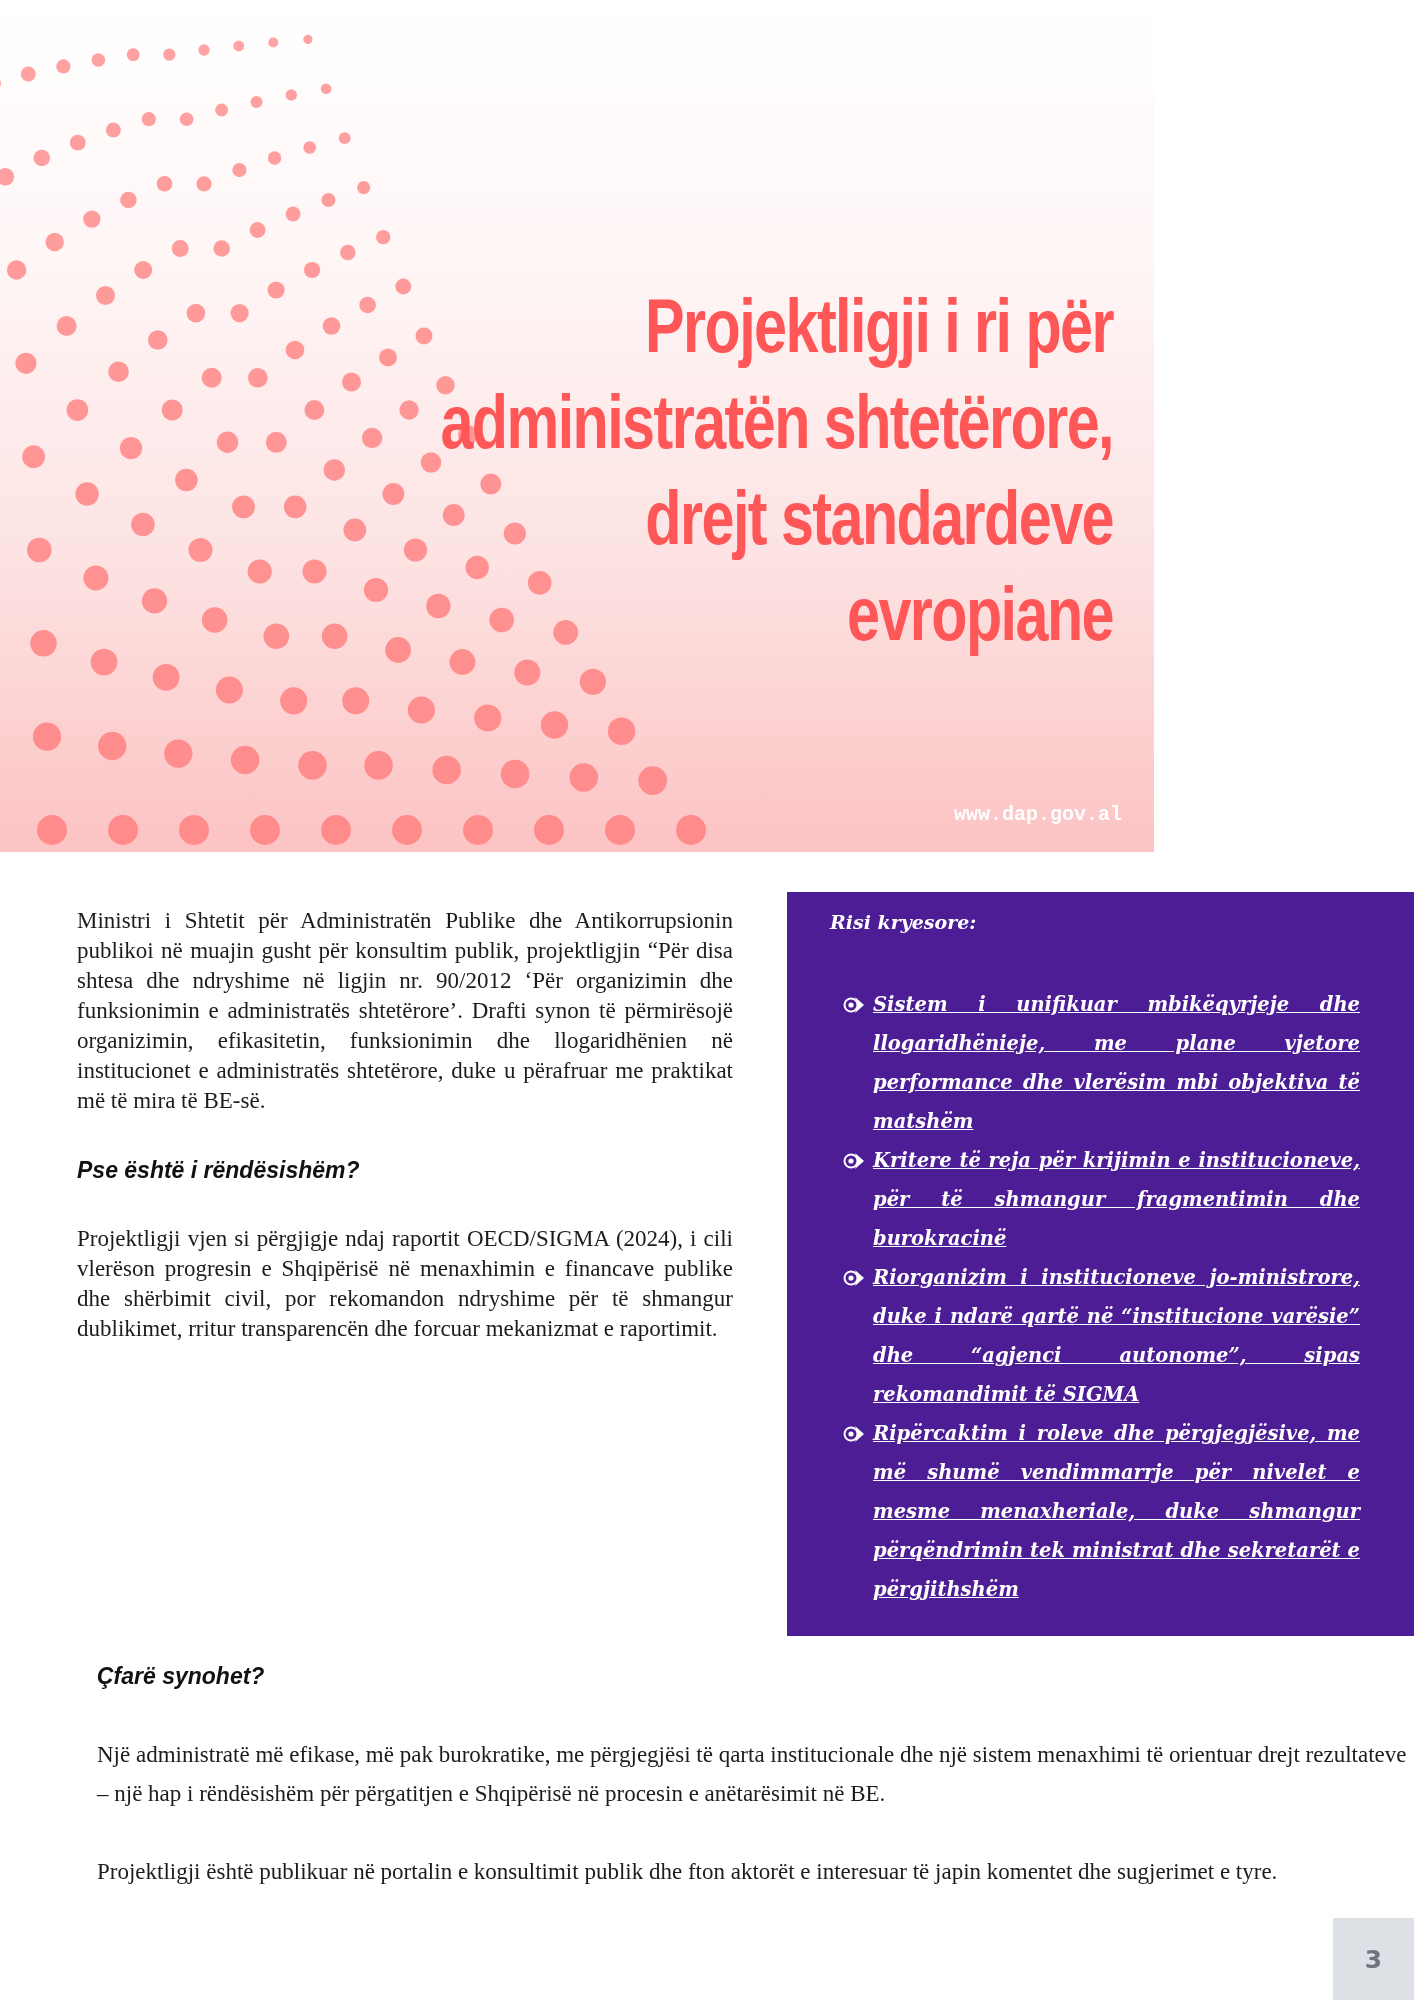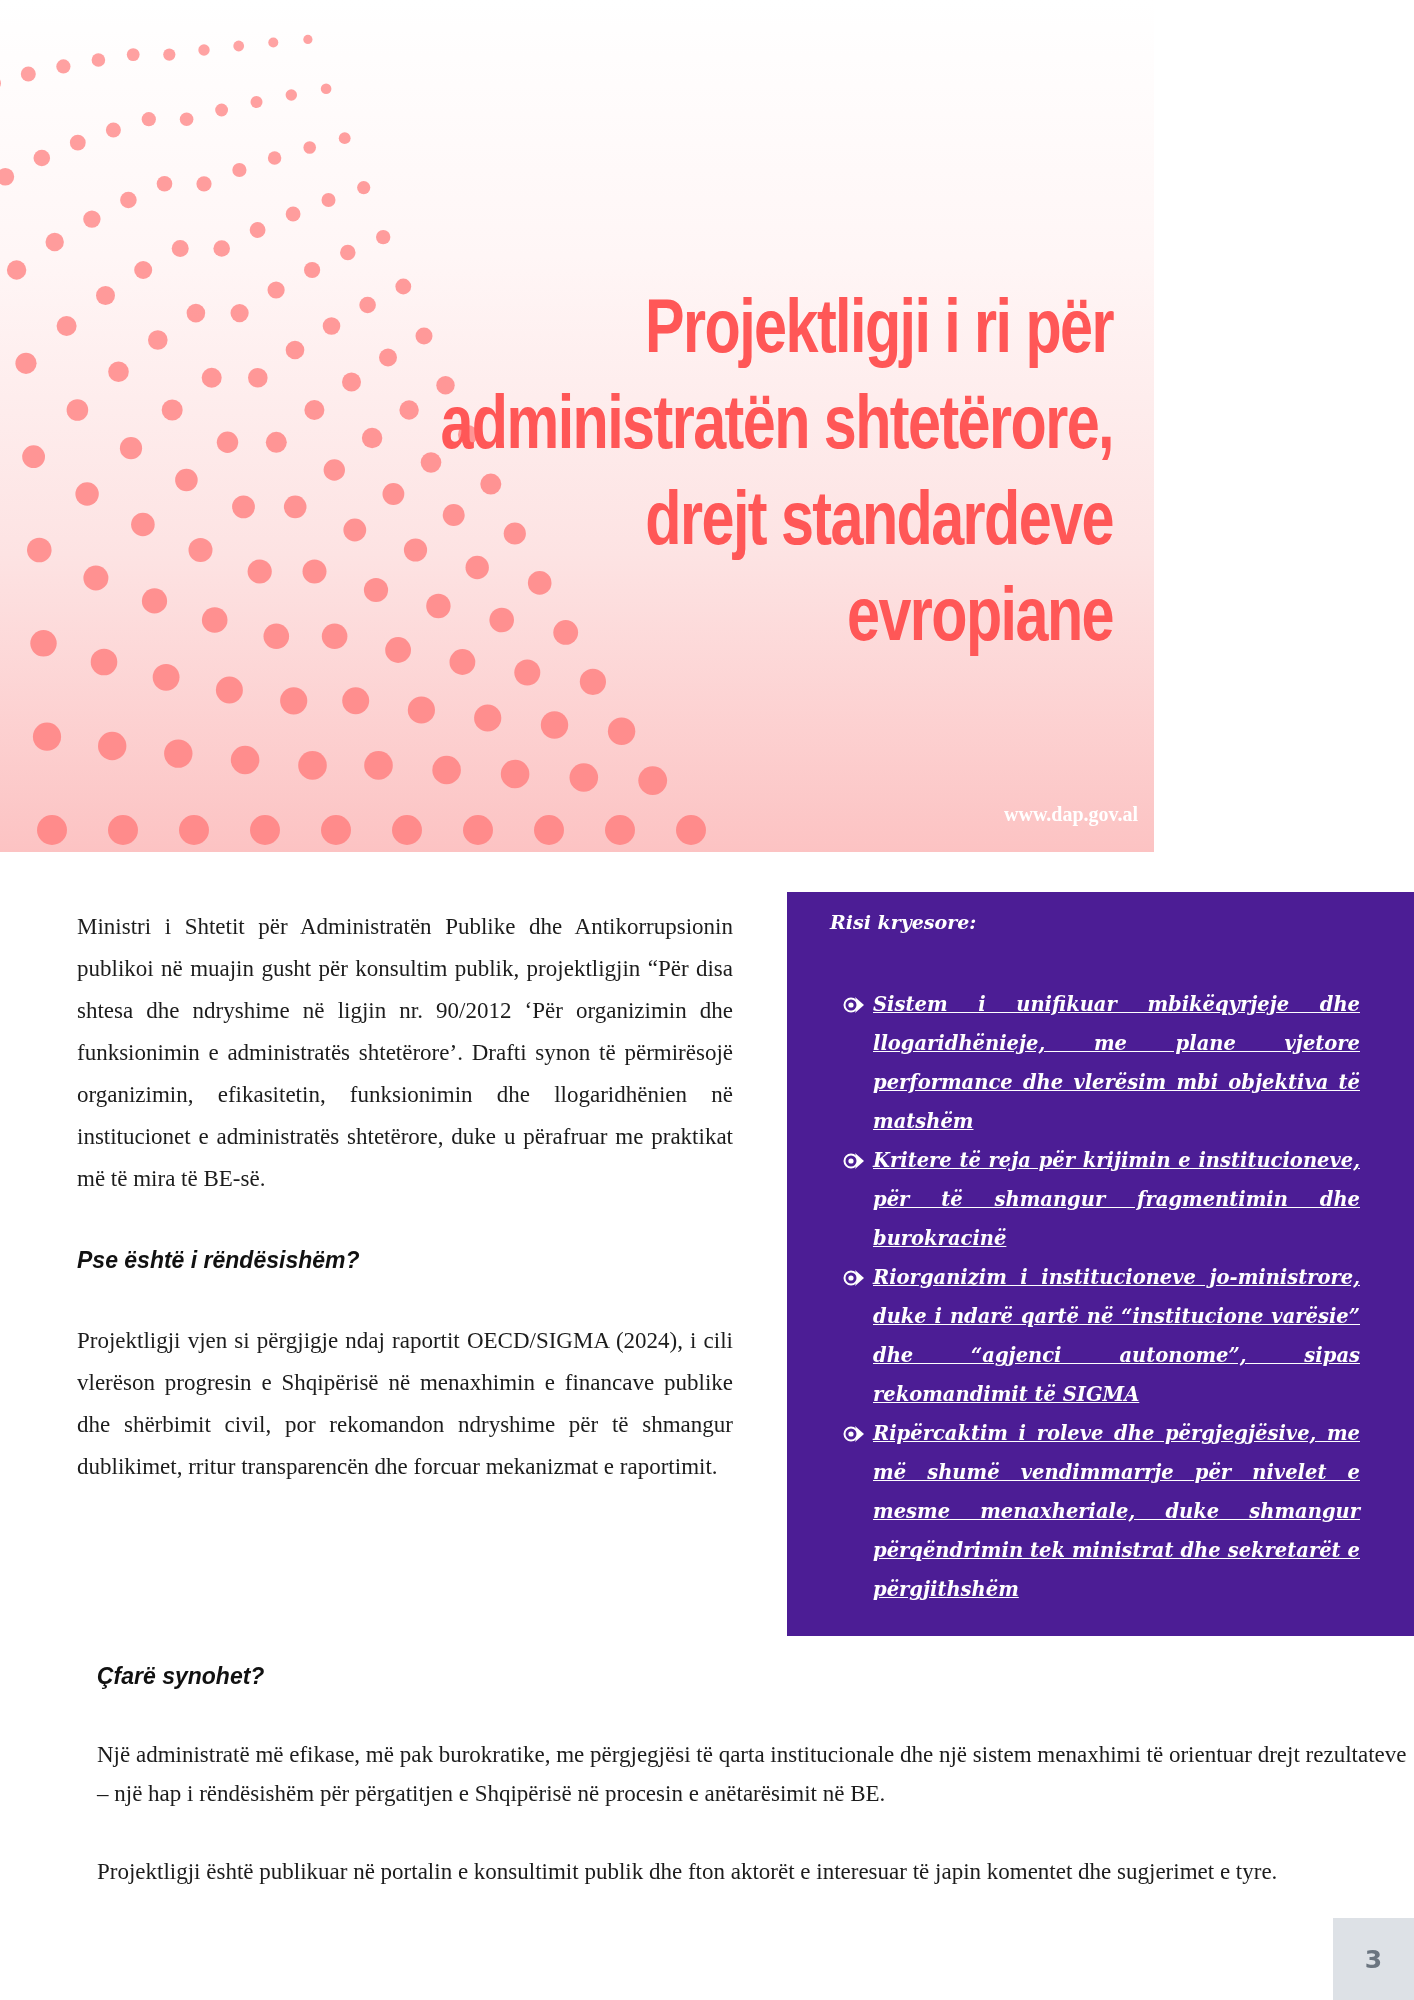--- a/index.html
+++ b/index.html
@@ -26,34 +26,34 @@
       font-family: "Liberation Sans", sans-serif;
       font-weight: 700;
       font-size: 76px;
       line-height: 96px;
       letter-spacing: -2px;
       transform: scaleX(0.78);
       transform-origin: right top;
       margin: 0;
     }
     .hero-url {
-      position: absolute; right: 16px; top: 803px;
+      position: absolute; right: 32px; top: 803px;
       color: #ffffff;
-      font-family: Liberation Serif, serif;
+      font-family: Liberation Mono, monospace;
       font-weight: 700;
       font-size: 20px;
     }
 
     .col-left {
       position: absolute; left: 77px; top: 906px;
       width: 656px;
       color: #1c1c1c;
       font-family: "Liberation Serif", serif;
       font-size: 23px;
-      line-height: 42px;
+      line-height: 30px;
       text-align: justify;
     }
     .col-left p { margin: 0; }
     .h-italic {
       font-family: Liberation Sans, sans-serif;
       font-style: italic;
       font-weight: 700;
       font-size: 23px;
       color: #111;
     }

